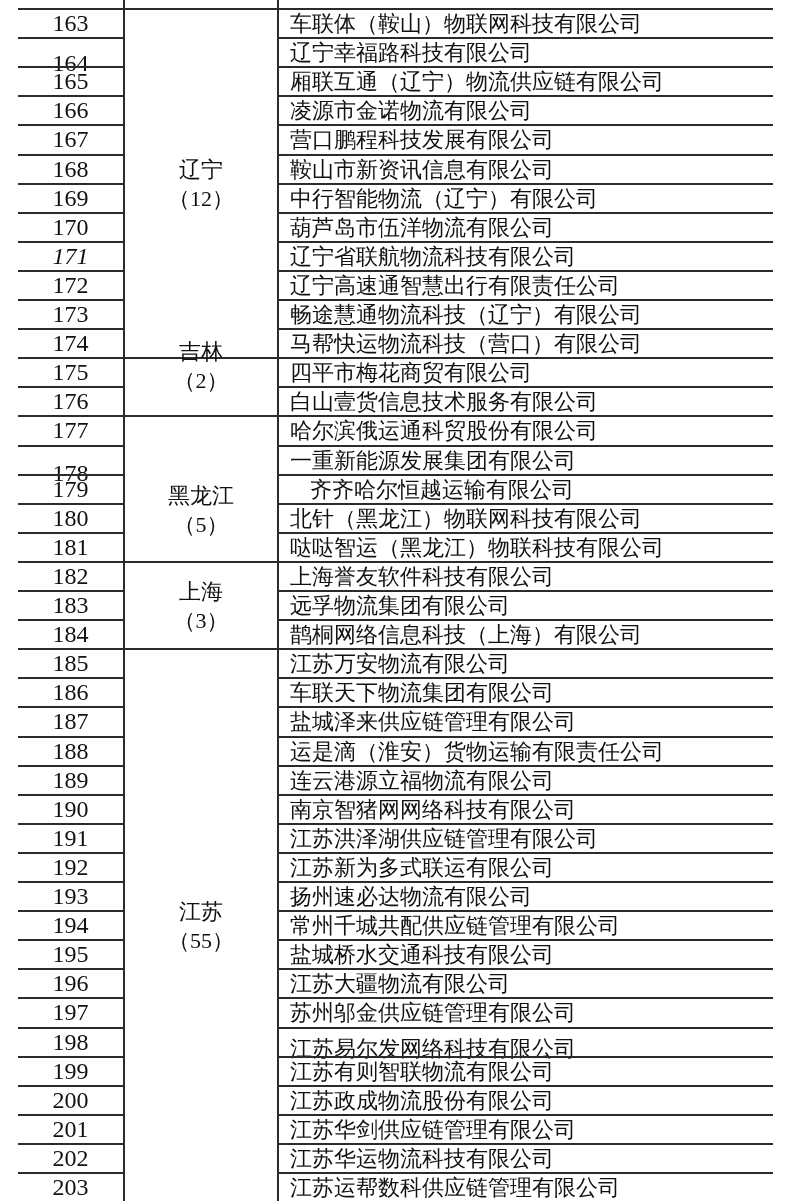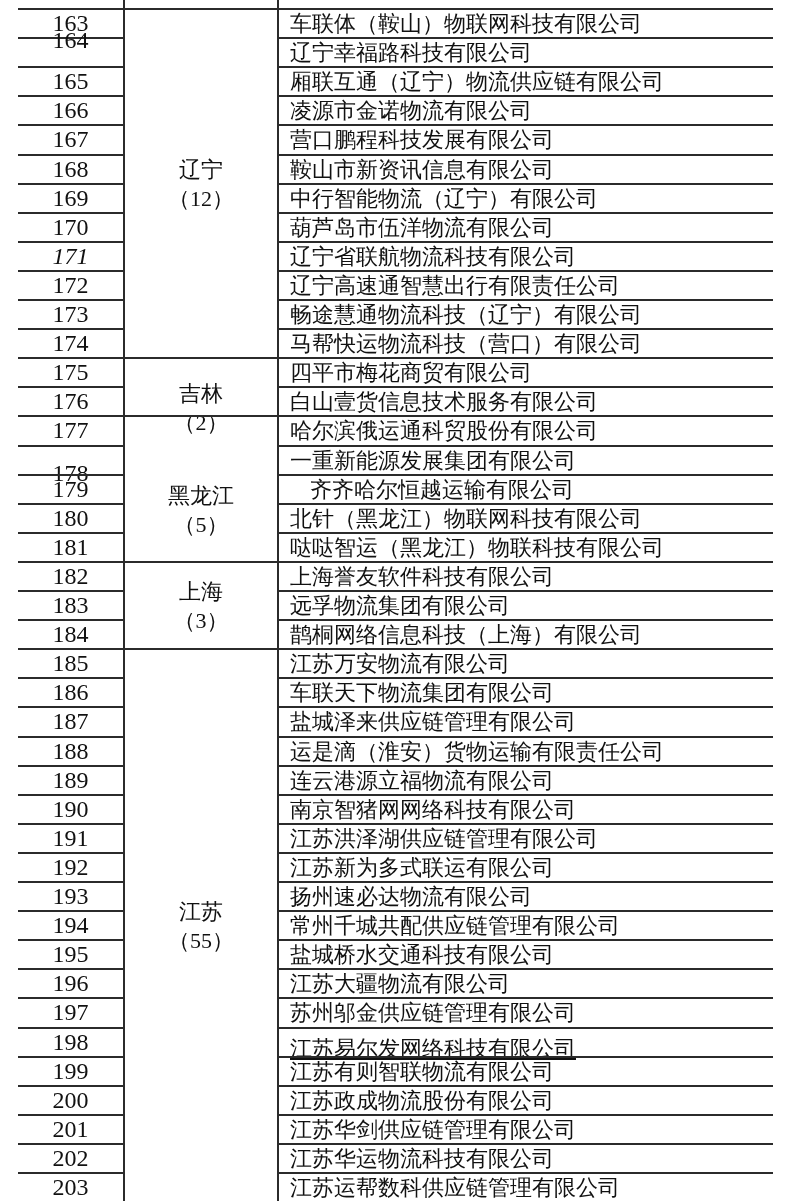--- a/index.html
+++ b/index.html
@@ -67,21 +67,21 @@
 
 <div id="page">
   <div id="table-layer">
       <div class="vline" style="left: 123px; top: 0px; height: 1201px; background: rgb(43, 43, 43);"></div>
       <div class="vline" style="left: 277px; top: 0px; height: 1201px; background: rgb(43, 43, 43);"></div>
       <div class="hline" style="left: 18px; top: 8px; width: 755px; background: rgb(43, 43, 43);"></div>
       <div class="cell-no" style="top: 10px; height: 27px;">163</div>
       <div class="cell-company" style="top: 10px; height: 27px;">车联体（鞍山）物联网科技有限公司</div>
       <div class="hline" style="left: 18px; top: 37px; width: 107px; background: rgb(43, 43, 43);"></div>
       <div class="hline" style="left: 277px; top: 37px; width: 496px; background: rgb(43, 43, 43);"></div>
-      <div class="cell-no" style="top: 27px; height: 27px;">164</div>
+      <div class="cell-no" style="top: 50px; height: 27px;">164</div>
       <div class="cell-company" style="top: 39px; height: 27px;">辽宁幸福路科技有限公司</div>
       <div class="hline" style="left: 18px; top: 66px; width: 107px; background: rgb(43, 43, 43);"></div>
       <div class="hline" style="left: 277px; top: 66px; width: 496px; background: rgb(43, 43, 43);"></div>
       <div class="cell-no" style="top: 68px; height: 27px;">165</div>
       <div class="cell-company" style="top: 68px; height: 27px;">厢联互通（辽宁）物流供应链有限公司</div>
       <div class="hline" style="left: 18px; top: 95px; width: 107px; background: rgb(43, 43, 43);"></div>
       <div class="hline" style="left: 277px; top: 95px; width: 496px; background: rgb(43, 43, 43);"></div>
       <div class="cell-no" style="top: 97px; height: 27px;">166</div>
       <div class="cell-company" style="top: 97px; height: 27px;">凌源市金诺物流有限公司</div>
       <div class="hline" style="left: 18px; top: 124px; width: 107px; background: rgb(43, 43, 43);"></div>
@@ -120,21 +120,21 @@
         <div>辽宁</div>
         <div>（12）</div>
       </div>
       <div class="hline" style="left: 18px; top: 357px; width: 755px; background: rgb(43, 43, 43);"></div>
       <div class="cell-no" style="top: 359px; height: 27px;">175</div>
       <div class="cell-company" style="top: 359px; height: 27px;">四平市梅花商贸有限公司</div>
       <div class="hline" style="left: 18px; top: 386px; width: 107px; background: rgb(43, 43, 43);"></div>
       <div class="hline" style="left: 277px; top: 386px; width: 496px; background: rgb(43, 43, 43);"></div>
       <div class="cell-no" style="top: 388px; height: 27px;">176</div>
       <div class="cell-company" style="top: 388px; height: 27px;">白山壹货信息技术服务有限公司</div>
-      <div class="cell-province" style="top: 380px; height: 56px; align-items: center;">
+      <div class="cell-province" style="top: 338px; height: 56px; align-items: center;">
         <div>吉林</div>
         <div>（2）</div>
       </div>
       <div class="hline" style="left: 18px; top: 415px; width: 755px; background: rgb(43, 43, 43);"></div>
       <div class="cell-no" style="top: 417px; height: 27px;">177</div>
       <div class="cell-company" style="top: 417px; height: 27px;">哈尔滨俄运通科贸股份有限公司</div>
       <div class="hline" style="left: 18px; top: 445px; width: 107px; background: rgb(43, 43, 43);"></div>
       <div class="hline" style="left: 277px; top: 445px; width: 496px; background: rgb(43, 43, 43);"></div>
       <div class="cell-no" style="top: 447px; height: 27px; margin-top: 13px;">178</div>
       <div class="cell-company" style="top: 447px; height: 27px;">一重新能源发展集团有限公司</div>
@@ -216,21 +216,21 @@
       <div class="hline" style="left: 277px; top: 968px; width: 496px; background: rgb(43, 43, 43);"></div>
       <div class="cell-no" style="top: 970px; height: 27px;">196</div>
       <div class="cell-company" style="top: 970px; height: 27px;">江苏大疆物流有限公司</div>
       <div class="hline" style="left: 18px; top: 997px; width: 107px; background: rgb(43, 43, 43);"></div>
       <div class="hline" style="left: 277px; top: 997px; width: 496px; background: rgb(43, 43, 43);"></div>
       <div class="cell-no" style="top: 999px; height: 27px;">197</div>
       <div class="cell-company" style="top: 999px; height: 27px;">苏州邬金供应链管理有限公司</div>
       <div class="hline" style="left: 18px; top: 1027px; width: 107px; background: rgb(43, 43, 43);"></div>
       <div class="hline" style="left: 277px; top: 1027px; width: 496px; background: rgb(43, 43, 43);"></div>
       <div class="cell-no" style="top: 1029px; height: 27px;">198</div>
-      <div class="cell-company" style="top: 1029px; height: 40px; text-decoration: underline;">江苏易尔发网络科技有限公司</div>
+      <div class="cell-company" style="top: 1029px; height: 40px;">江苏易尔发网络科技有限公司</div>
       <div class="hline" style="left: 18px; top: 1056px; width: 107px; background: rgb(43, 43, 43);"></div>
       <div class="hline" style="left: 277px; top: 1056px; width: 496px; background: rgb(43, 43, 43);"></div>
       <div class="cell-no" style="top: 1058px; height: 27px;">199</div>
       <div class="cell-company" style="top: 1058px; height: 27px;">江苏有则智联物流有限公司</div>
       <div class="hline" style="left: 18px; top: 1085px; width: 107px; background: rgb(43, 43, 43);"></div>
       <div class="hline" style="left: 277px; top: 1085px; width: 496px; background: rgb(43, 43, 43);"></div>
       <div class="cell-no" style="top: 1087px; height: 27px;">200</div>
       <div class="cell-company" style="top: 1087px; height: 27px;">江苏政成物流股份有限公司</div>
       <div class="hline" style="left: 18px; top: 1114px; width: 107px; background: rgb(43, 43, 43);"></div>
       <div class="hline" style="left: 277px; top: 1114px; width: 496px; background: rgb(43, 43, 43);"></div>

